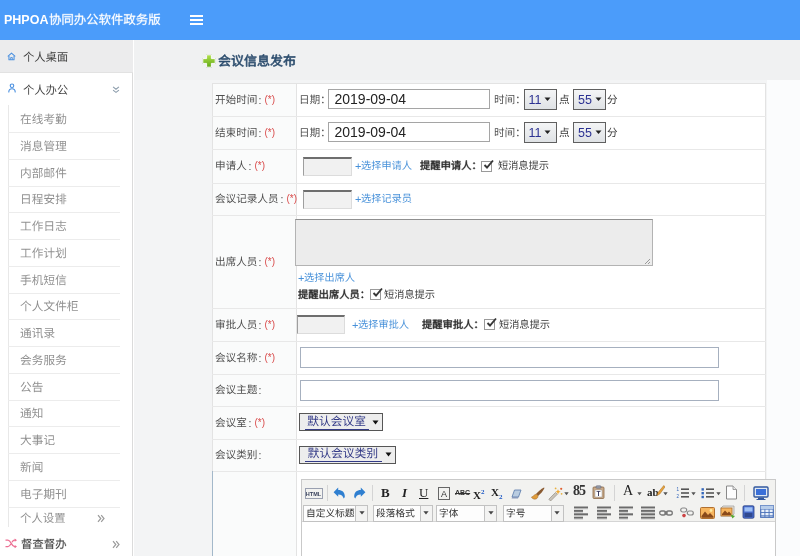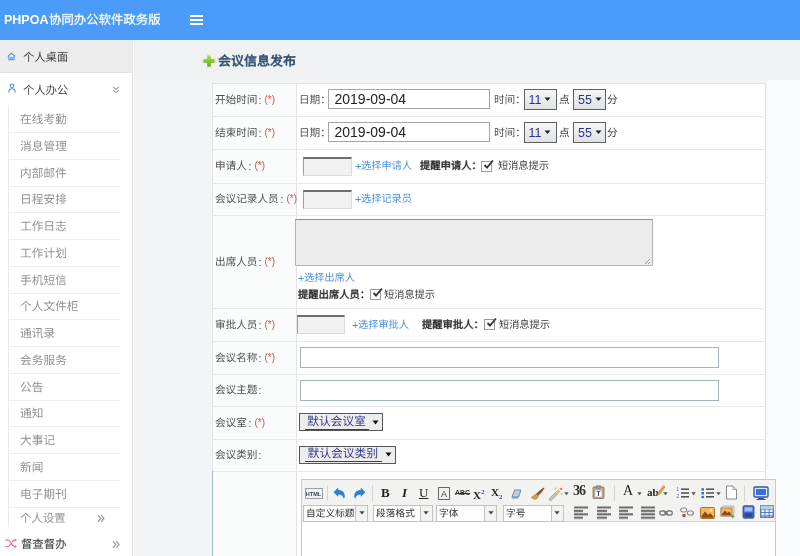--- a/index.html
+++ b/index.html
@@ -760,21 +760,21 @@
       <circle cx="13.2" cy="1.8" r="1.1" fill="#e06030"></circle>
       <circle cx="13.6" cy="6.8" r="0.9" fill="#e8b03d"></circle>
       <circle cx="7.6" cy="1.4" r="0.9" fill="#e8b03d"></circle>
     </svg>
   </div>
 <div style="position:absolute;left:564px;top:492px;">
     <svg width="5" height="4" viewBox="0 0 5 4">
       <path d="M0.3 0.3 L2.5 3.2 L4.7 0.3 Z" fill="#555"></path>
     </svg>
   </div>
-<div class="a" style="left:573px;top:484px;font-family:'Liberation Serif',serif;font-weight:bold;font-size:14px;color:#333;line-height:14px;letter-spacing:-1px">36</div>
+<div class="a" style="left:573px;top:484px;font-family:'Liberation Serif',serif;font-weight:bold;font-size:14px;color:#333;line-height:14px;letter-spacing:-1px">85</div>
 <div style="position:absolute;left:592px;top:485px;">
     <svg width="13" height="14" viewBox="0 0 13 14">
       <rect x="1" y="2" width="11" height="11.5" rx="1" fill="#c9a987" stroke="#8a6a4a" stroke-width="0.8"></rect>
       <rect x="4" y="0.8" width="5" height="2.4" rx="0.8" fill="#98a0ac" stroke="#667" stroke-width="0.6"></rect>
       <rect x="3" y="5" width="7" height="7" fill="#fff" stroke="#999" stroke-width="0.5"></rect>
       <text x="6.5" y="11" font-size="6.5" font-weight="bold" fill="#335" text-anchor="middle" font-family="Liberation Sans">T</text>
     </svg>
   </div>
 <div class="a" style="left:614px;top:485px;width:1px;height:16px;background:#d4d4d4"></div>
 <div class="a" style="left:623px;top:484px;font-family:'Liberation Serif',serif;font-size:14px;color:#222;line-height:14px">A</div>

